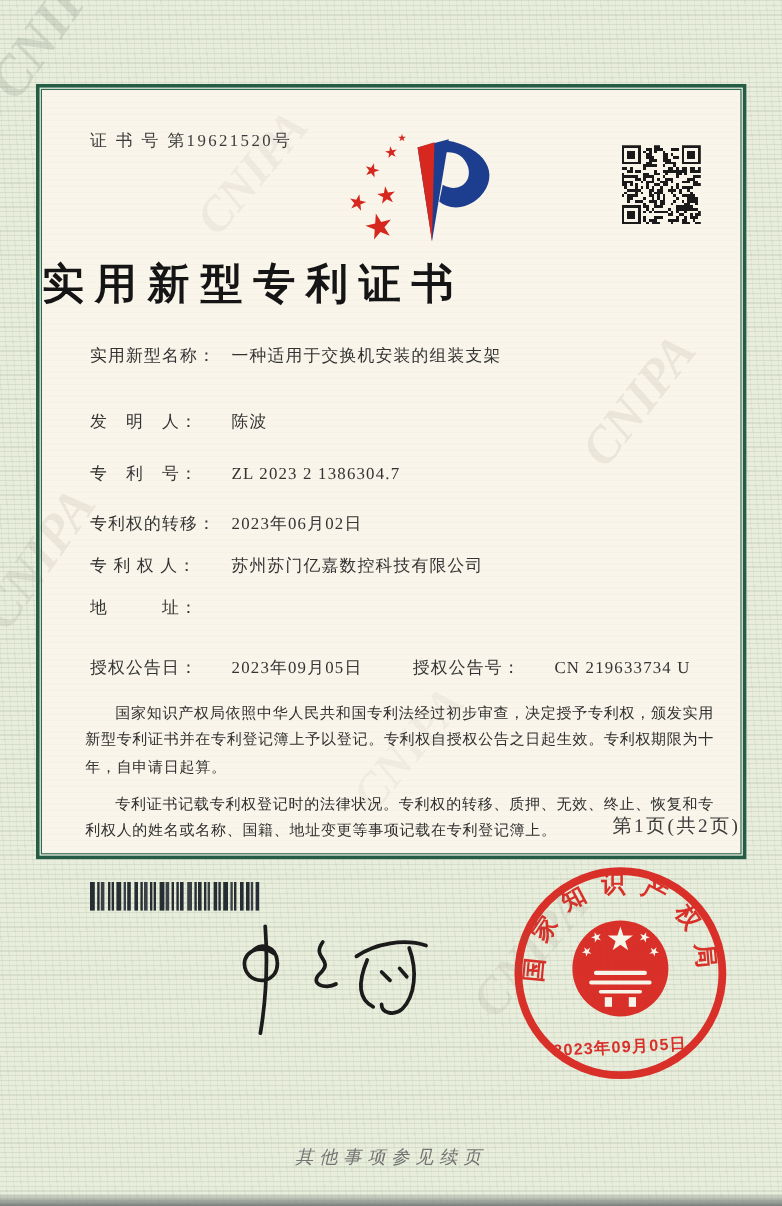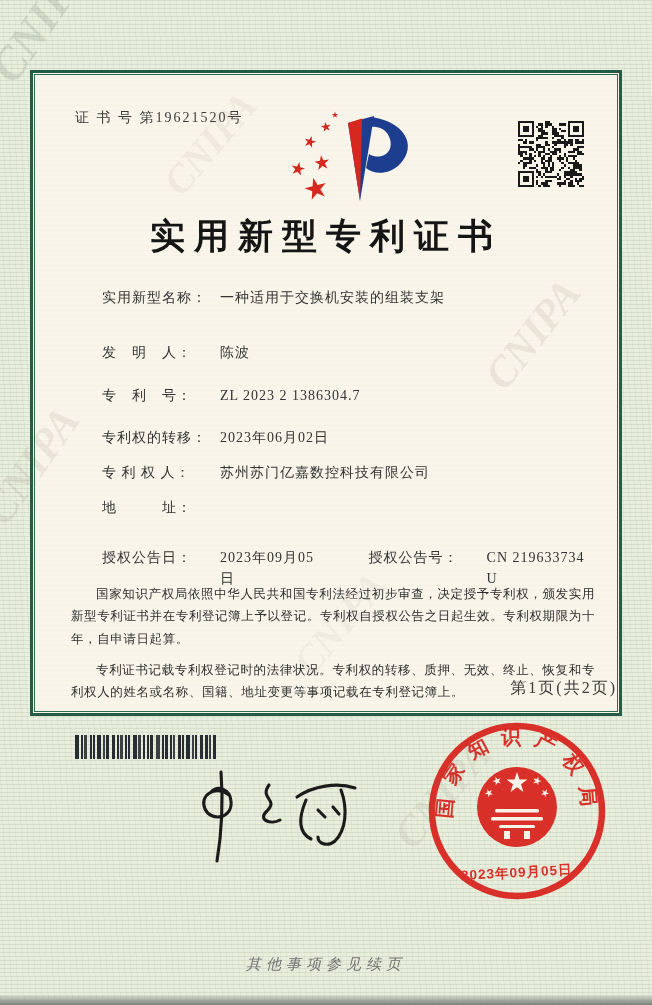--- a/index.html
+++ b/index.html
@@ -27,25 +27,25 @@
   }
   .paper { position:absolute; inset:0; }
   .certno {
     position:absolute; left:40px; top:34px;
     font-size:14px; color:#3b3b3b; letter-spacing:2px;
   }
   .logo { position:absolute; left:243px; top:34px; width:150px; height:98px; }
   .qr { position:absolute; left:483px; top:46px; width:66px; height:66px; }
   .title {
     position:absolute; left:0; top:138px; width:100%;
-    text-align:center; font-family:"Liberation Sans","DejaVu Sans",sans-serif;
+    text-align:left; font-family:"Liberation Sans","DejaVu Sans",sans-serif;
     font-size:35px; font-weight:bold; color:#151515; letter-spacing:9px;
   }
   .rows { position:absolute; left:40px; top:210px; width:520px; font-size:14px; color:#333; }
-  .row { position:absolute; left:0; display:flex; line-height:21px;margin-left:27px; }
+  .row { position:absolute; left:0; display:flex; line-height:21px; }
   .row .lbl { flex:0 0 118px; letter-spacing:1px; white-space:pre; }
   .row .val { letter-spacing:1px; }
   .row-name  { top:2px;  }
   .row-inv   { top:57px;justify-content:space-between; }
   .row-patno { top:100px;}
   .row-appd  { top:142px;}
   .row-owner { top:177px;}
   .row-addr  { top:212px;}
   .row-grant { top:262px;}
   .addr-val { width:398px; word-break:break-all; line-height:23px; }

